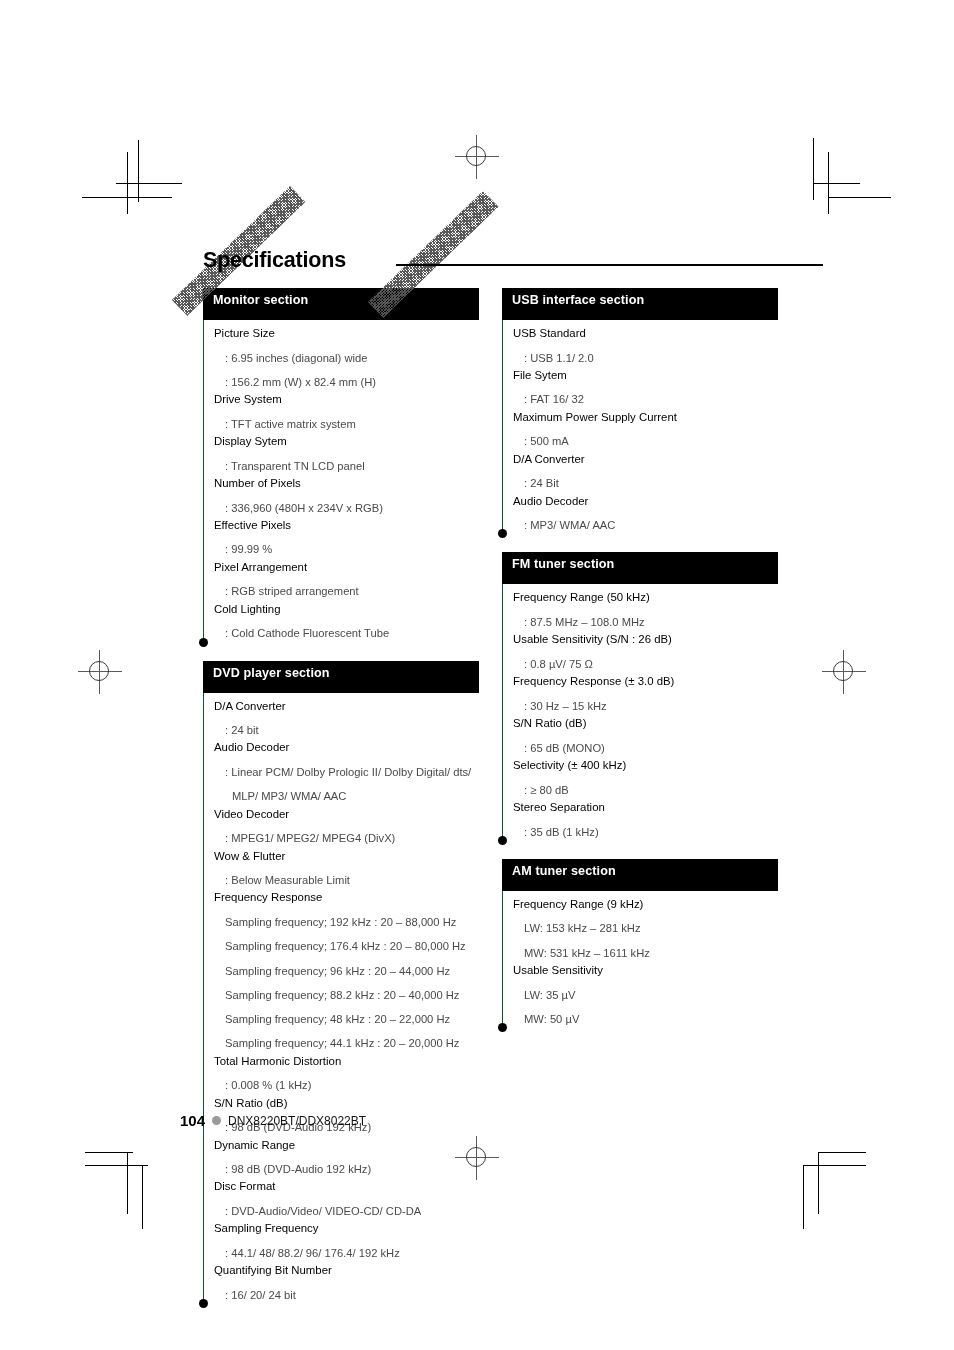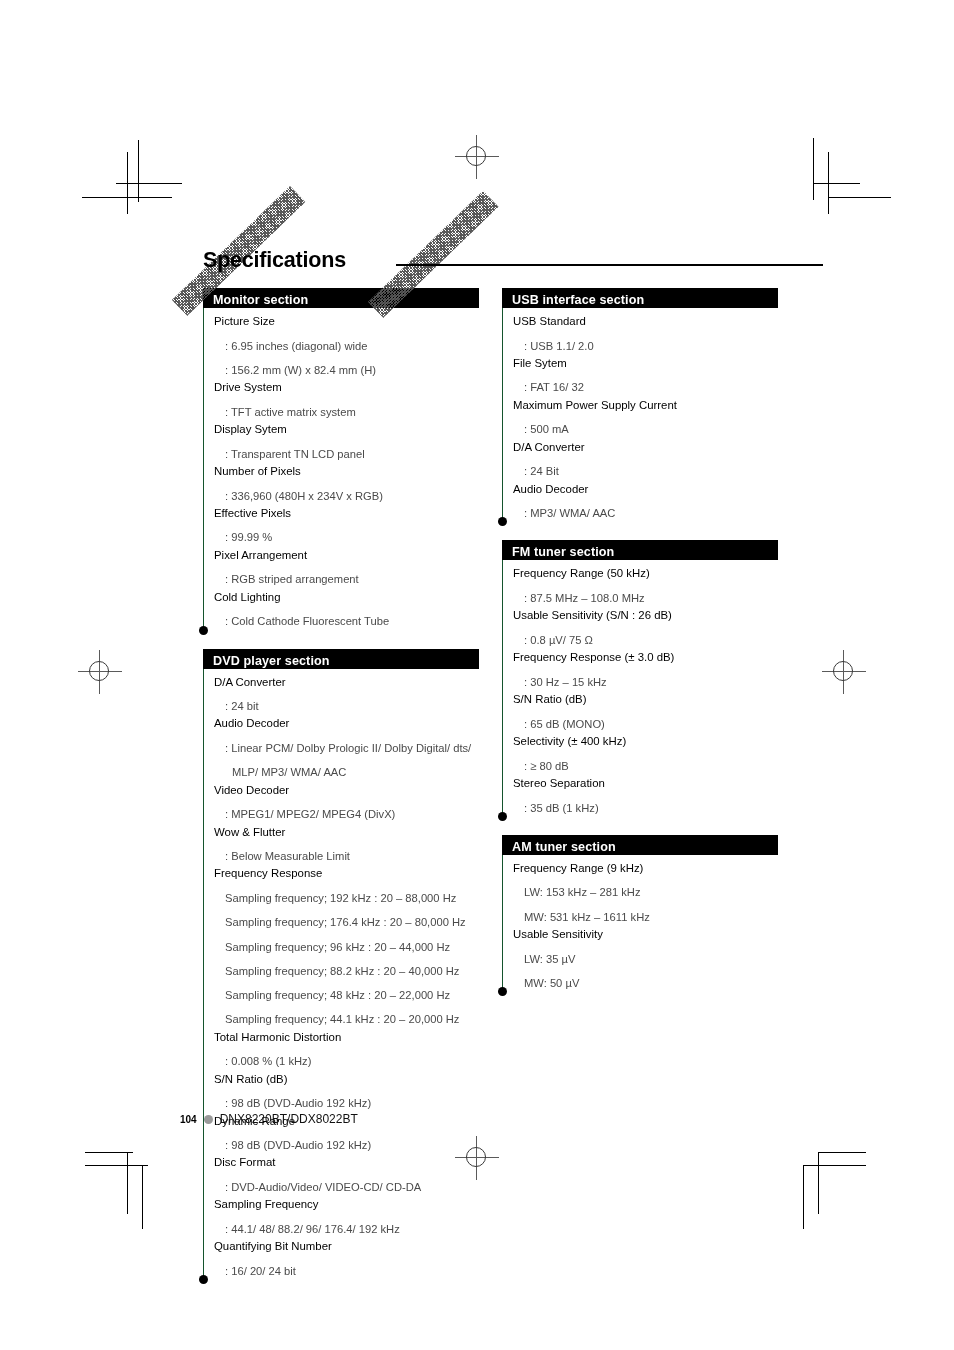--- a/index.html
+++ b/index.html
@@ -107,21 +107,21 @@
   .section { position: relative; }
 
   .section-head {
     background: #000000;
     color: #ffffff;
     font-size: 12.6px;
     font-weight: bold;
     padding: 6px 0 6px 10px;
     letter-spacing: 0.1px;
     box-sizing: border-box;
-    height: 20px;
+    height: 32px;
     line-height: 12px;
   }
 
   
   .section-body {
     position: relative;
     padding: 5px 0 0 10px;
     border-left: 1px solid #14532d;
     box-sizing: border-box;
   }
@@ -158,21 +158,21 @@
   
   .footer {
     position: absolute;
     left: 180px;
     top: 1112px;
     display: flex;
     align-items: center;
     gap: 7px;
   }
   .footer-page {
-    font-size: 10px;
+    font-size: 15px;
     font-weight: bold;
     color: #000;
   }
   .footer-dot {
     width: 9px;
     height: 9px;
     border-radius: 50%;
     background: #9a9a9a;
     display: inline-block;
   }

